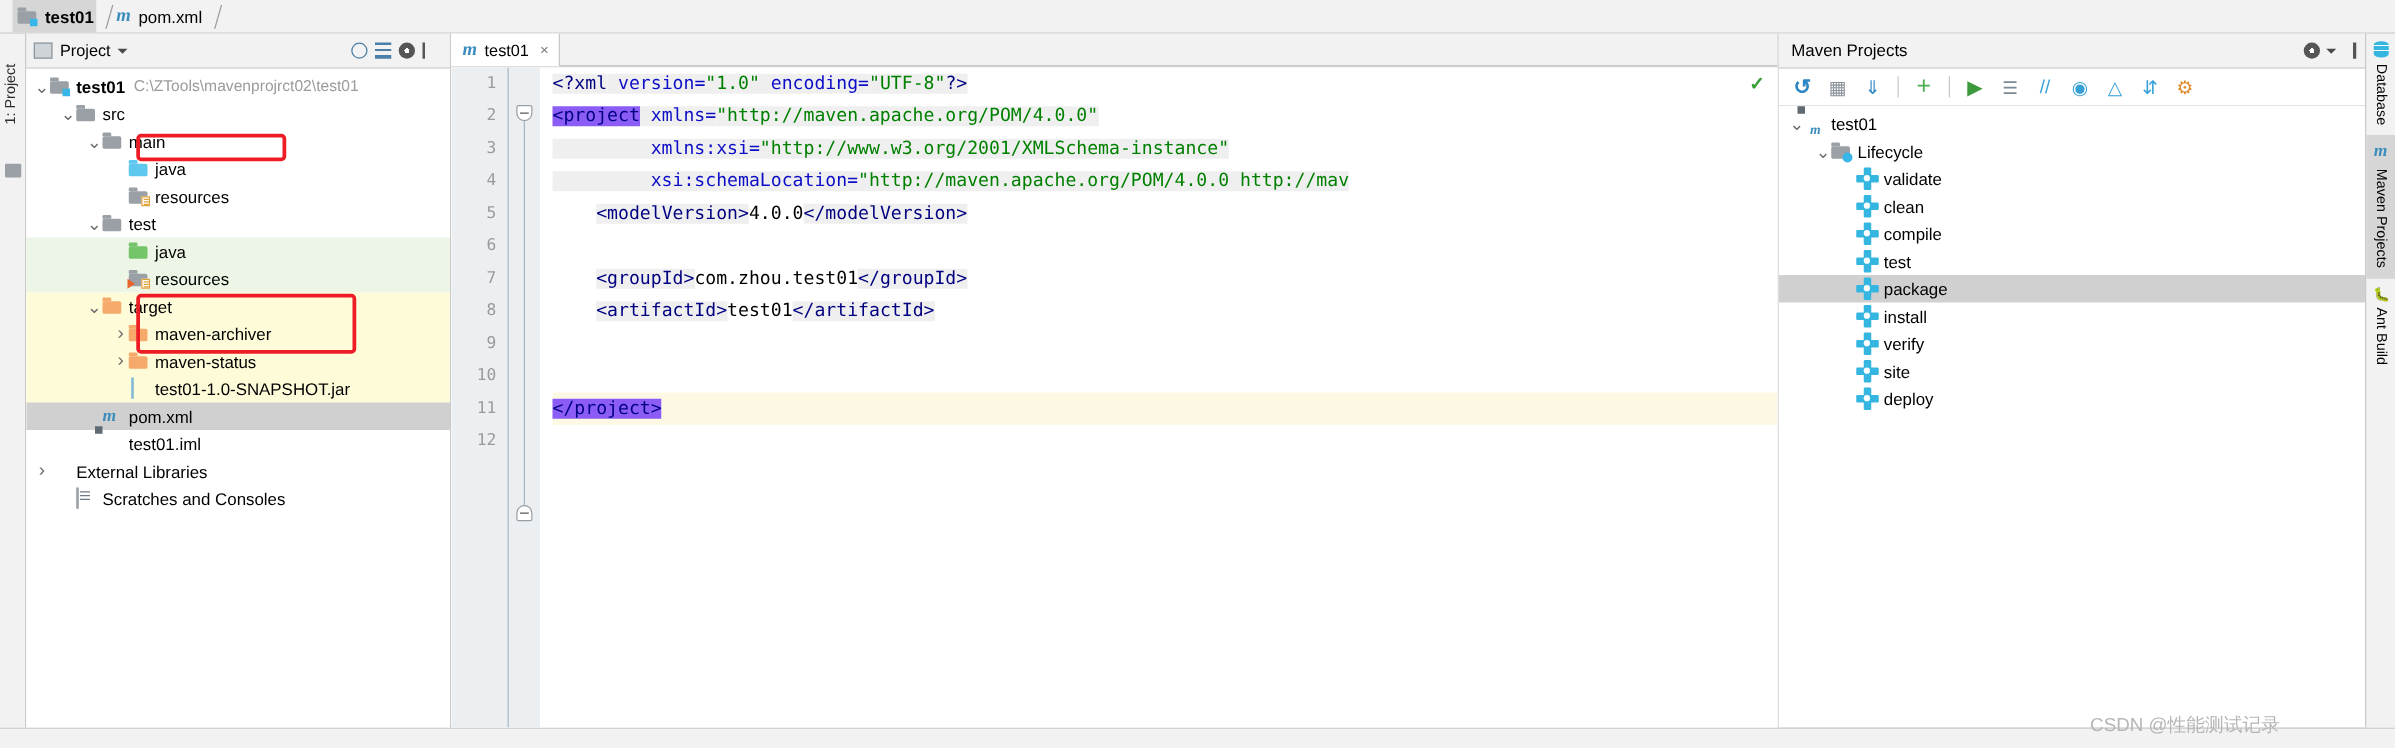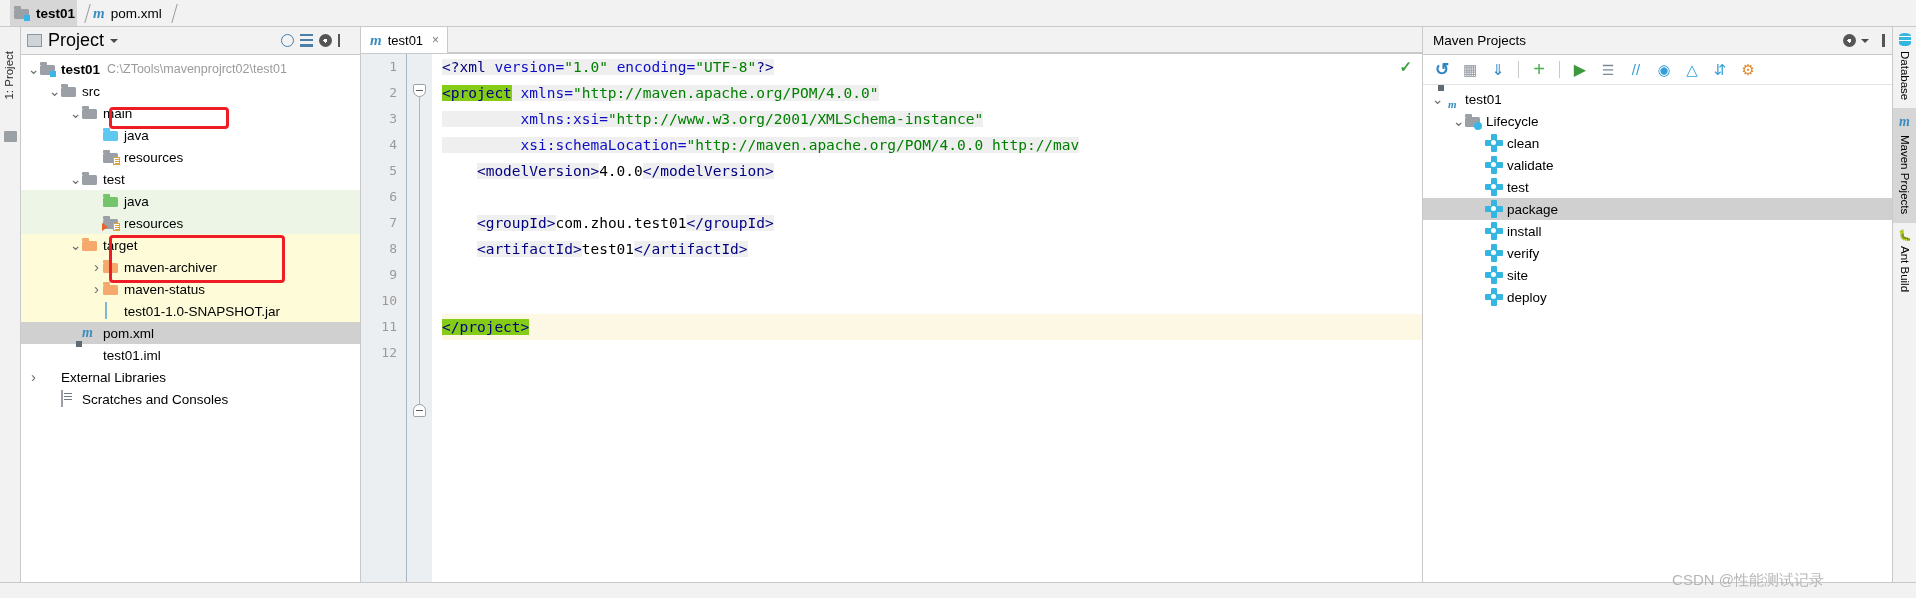--- a/index.html
+++ b/index.html
@@ -31,21 +31,21 @@
   .vlabel { position:absolute; writing-mode: vertical-rl; transform: rotate(180deg);
             font-size:11.5px; color:#2b2b2b; white-space:nowrap; left:3px; }
   .leftstrip .vlabel { top:24px; }
   .leftstrip .stripicon { position:absolute; left:4px; top:104px; width:13px; height:11px; }
 
   
   .project-panel { width:340px; flex:0 0 340px; display:flex; flex-direction:column;
                    background:#fff; border-right:1px solid #c9c9c9; }
   .panel-head { height:28px; display:flex; align-items:center; background:#f2f2f2;
                 border-bottom:1px solid #c9c9c9; padding:0 6px; }
-  .panel-title { font-size:18px; margin-left:6px; }
+  .panel-title { font-size:13px; margin-left:6px; }
   .panel-head .spacer { flex:1; }
   .hicon { width:18px; height:18px; margin:0 3px; position:relative; display:inline-block; }
   .caret-dn { width:0;height:0;border-left:4px solid transparent;border-right:4px solid transparent;
               border-top:4px solid #4a4a4a; margin-left:6px; }
 
   .tree { flex:1; overflow:hidden; background:#fff; position:relative; padding-top:3px; }
   .trow { height:22px; display:flex; align-items:center; white-space:nowrap; position:relative; }
   .trow .arrow { width:13px; text-align:center; color:#6e6e6e; font-size:10px; line-height:22px; }
   .trow .ico { width:16px; height:16px; margin-right:5px; flex:0 0 16px; position:relative; }
   .trow .lbl { font-size:13.5px; }
@@ -109,21 +109,21 @@
           font-size:14.5px; line-height:26px; overflow:hidden; padding-left:10px; background:#fff; }
   .gutter div, .foldstrip div { height:26px; line-height:26px; }
   .cl { height:26px; line-height:26px; white-space:pre; }
   .cl.caretline { background:#fdf8e3; }
   .tk { background:#efefef; }
   .t-tag  { color:#000080; font-weight:normal; }
   .t-ns   { color:#0d0dc8; }
   .t-val  { color:#008000; }
   .t-txt  { color:#000; }
   .t-punc { color:#000080; }
-  .sel-blue { background:#84cc16; }
+  .sel-blue { background:#8b5cf6; }
   .fold-mark { position:absolute; left:6px; width:13px; height:13px; border:1px solid #9aa0a6;
                background:#fff; }
   .fold-mark::after { content:""; position:absolute; left:2px; top:5px; width:7px; height:1px; background:#5a5a5a; }
   .fold-mark.top { border-radius:2px 2px 7px 7px; }
   .fold-mark.bot { border-radius:7px 7px 2px 2px; }
   .fold-line { position:absolute; left:12px; width:1px; background:#a8b6c3; }
   .inspect-ok { position:absolute; right:10px; top:4px; color:#3a9e3a; font-size:15px; font-weight:bold; }
 
   
   .maven-panel { width:470px; flex:0 0 470px; display:flex; flex-direction:column;
@@ -424,27 +424,33 @@
               <i class="f-tab"></i>
               <i class="f-body"></i>
               <i class="badge-gear"></i>
             </span>
             <span class="lbl">Lifecycle</span>
           </div>
           <div class="trow">
             <span style="flex: 0 0 50px;"></span>
             <span class="arrow"></span>
             <span class="ico" style="position: relative;"><span class="gear-ico"><span class="gear-hole"></span></span></span>
+            <span class="lbl">validate</span>
+          </div>
+          <div class="trow">
+            <span style="flex: 0 0 50px;"></span>
+            <span class="arrow"></span>
+            <span class="ico" style="position: relative;"><span class="gear-ico"><span class="gear-hole"></span></span></span>
             <span class="lbl">clean</span>
           </div>
           <div class="trow">
             <span style="flex: 0 0 50px;"></span>
             <span class="arrow"></span>
             <span class="ico" style="position: relative;"><span class="gear-ico"><span class="gear-hole"></span></span></span>
-            <span class="lbl">validate</span>
+            <span class="lbl">compile</span>
           </div>
           <div class="trow">
             <span style="flex: 0 0 50px;"></span>
             <span class="arrow"></span>
             <span class="ico" style="position: relative;"><span class="gear-ico"><span class="gear-hole"></span></span></span>
             <span class="lbl">test</span>
           </div>
           <div class="trow sel">
             <span style="flex: 0 0 50px;"></span>
             <span class="arrow"></span>

